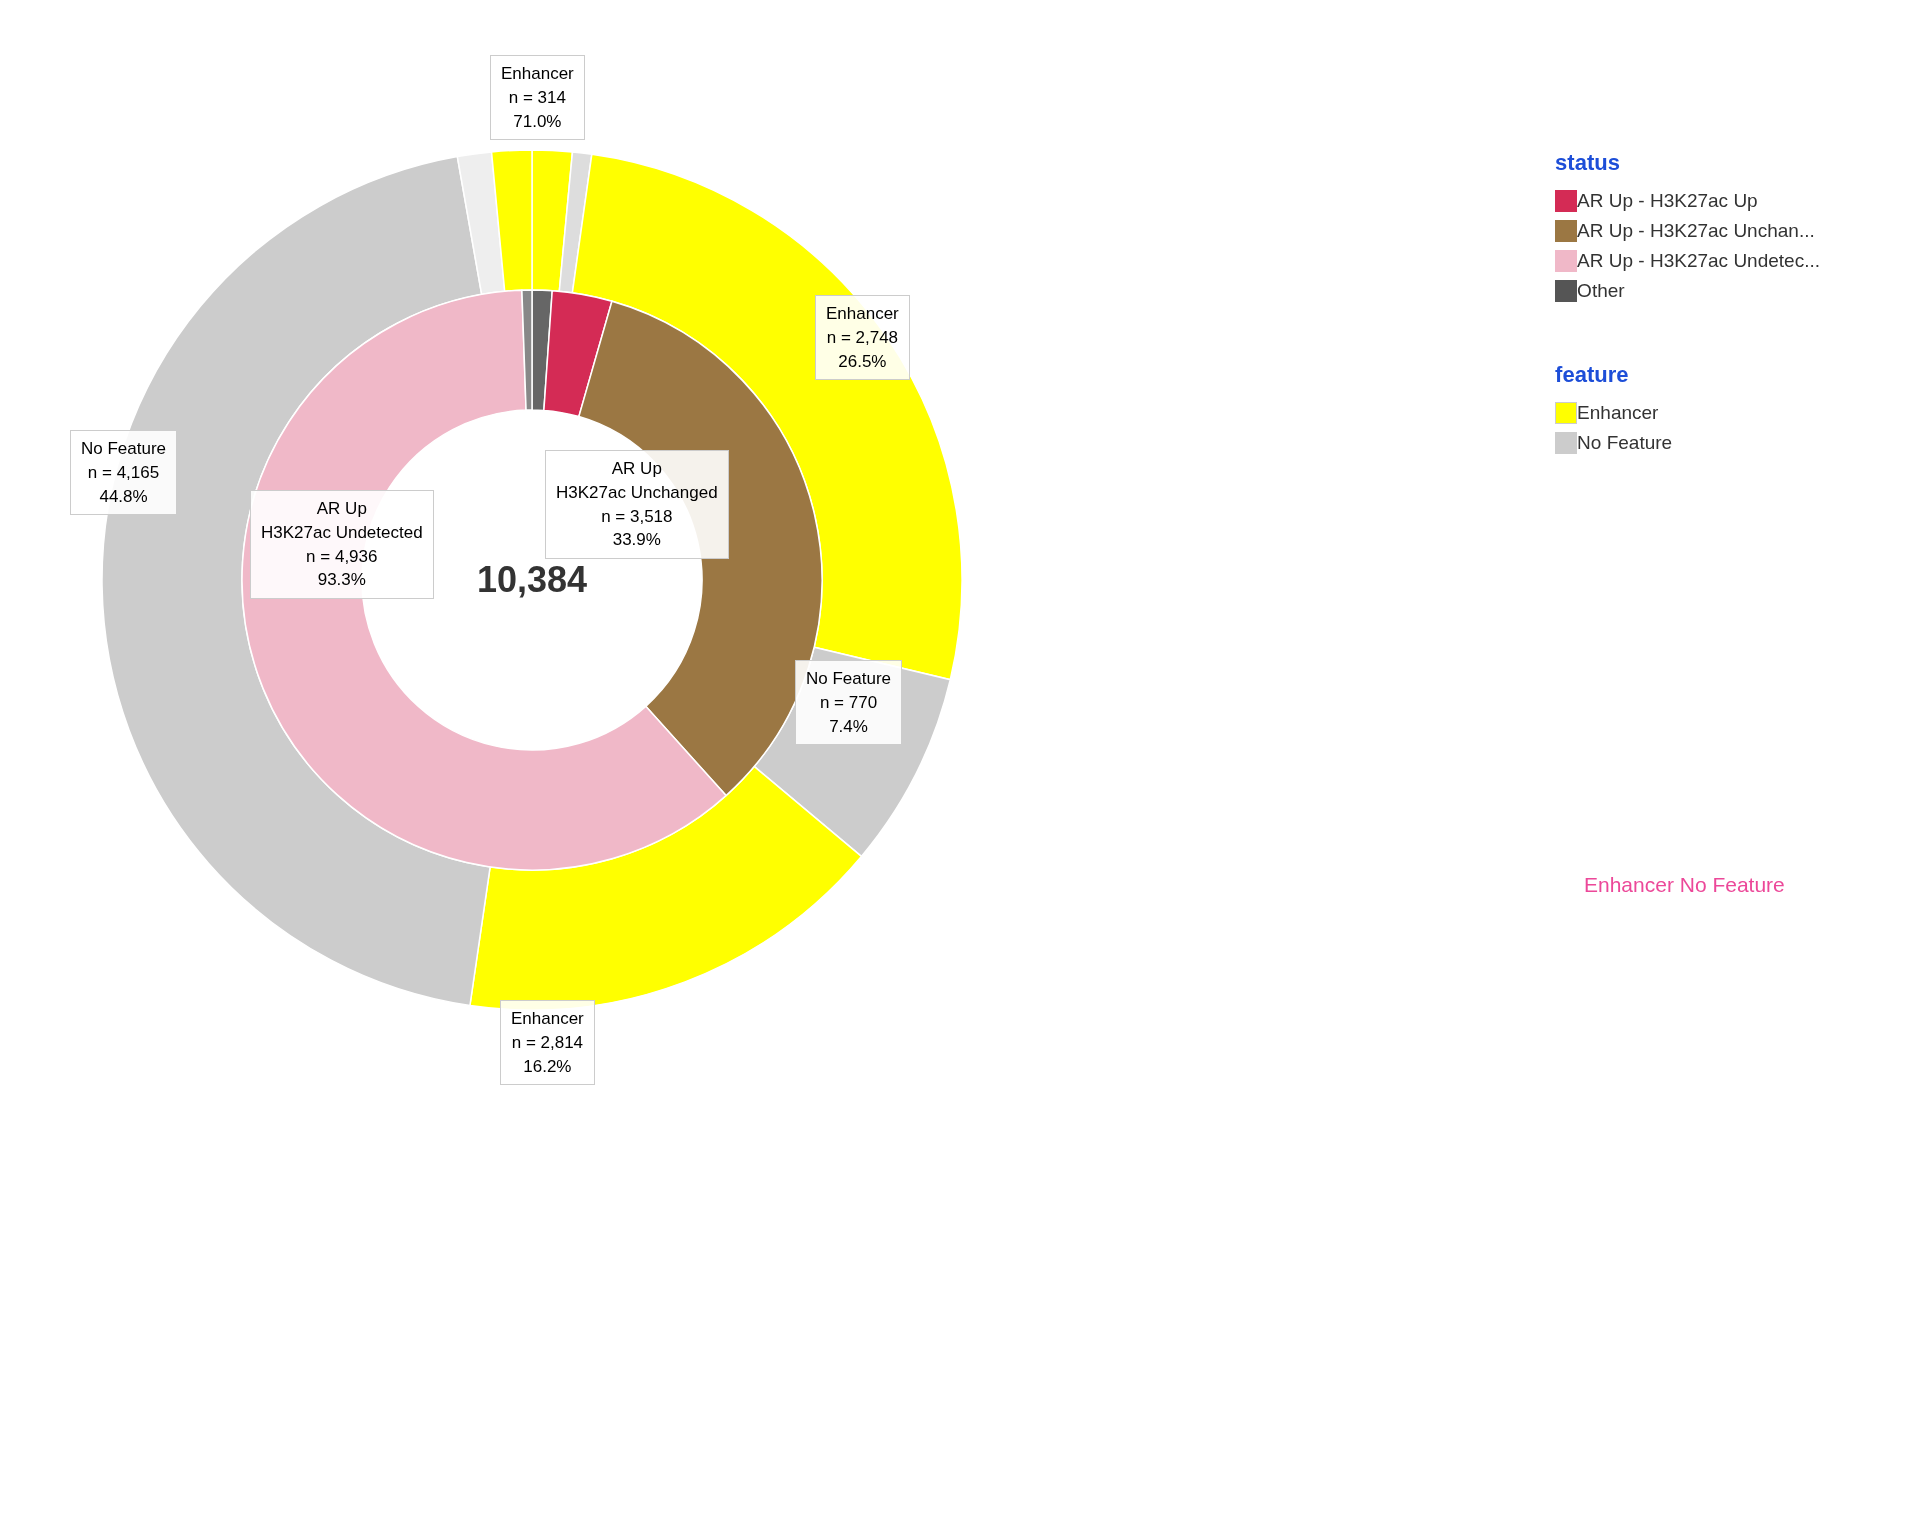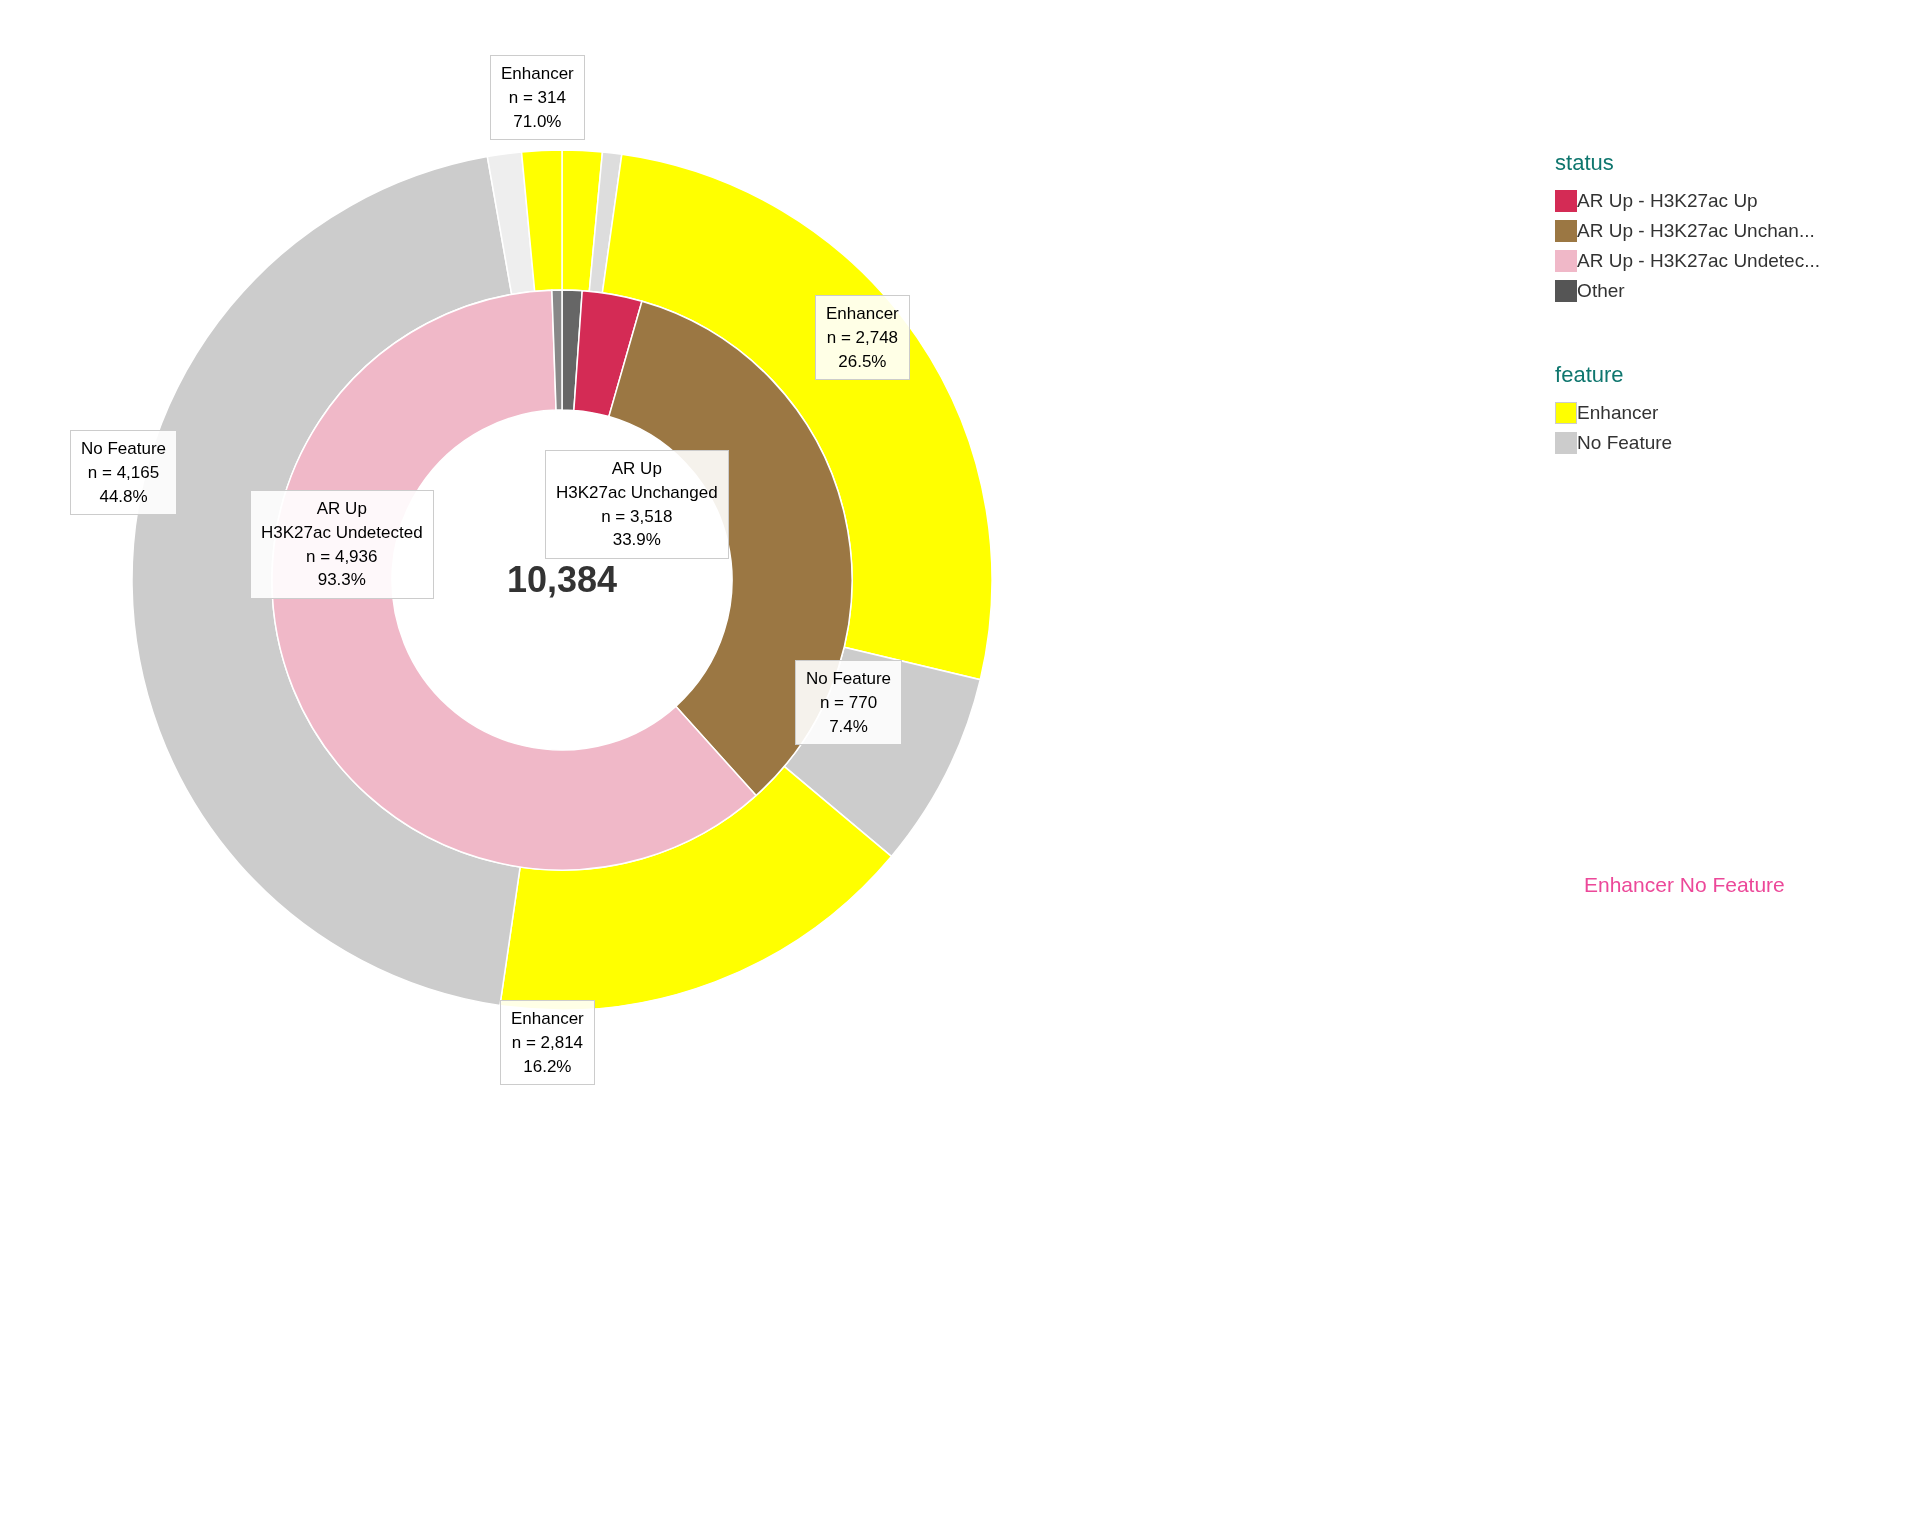--- a/index.html
+++ b/index.html
@@ -6,21 +6,21 @@
     body {
       background: #ffffff;
       font-family: Arial, sans-serif;
       width: 1920px;
       height: 1536px;
       position: relative;
       overflow: hidden;
     }
     .chart-container {
       position: absolute;
-      left: 62px;
+      left: 32px;
       top: 30px;
       width: 1000px;
       height: 1100px;
       display: flex;
       align-items: center;
       justify-content: center;
       text-decoration: underline;
     }
     svg {
       width: 950px;
@@ -34,22 +34,22 @@
       flex-direction: column;
       gap: 60px;
     }
     .legend-section {
       display: flex;
       flex-direction: column;
       gap: 8px;
     }
     .legend-title {
       font-size: 22px;
-      font-weight: normal;
-      color: #0f766e;
+      font-weight: bold;
+      color: #1d4ed8;
       margin-bottom: 6px;
     }
     .legend-item {
       display: flex;
       align-items: center;
     }
     .legend-swatch {
       width: 22px;
       height: 22px;
       flex-shrink: 0;

